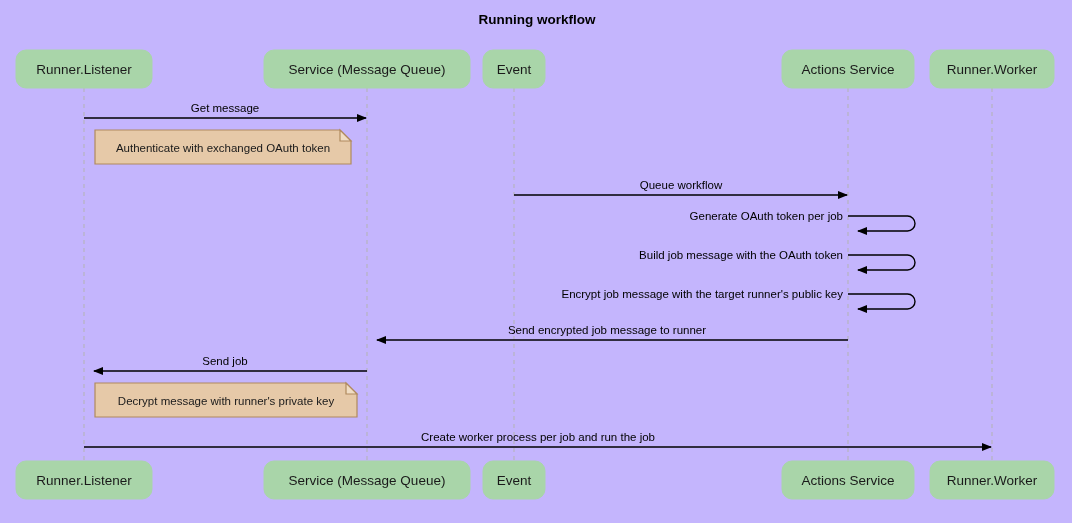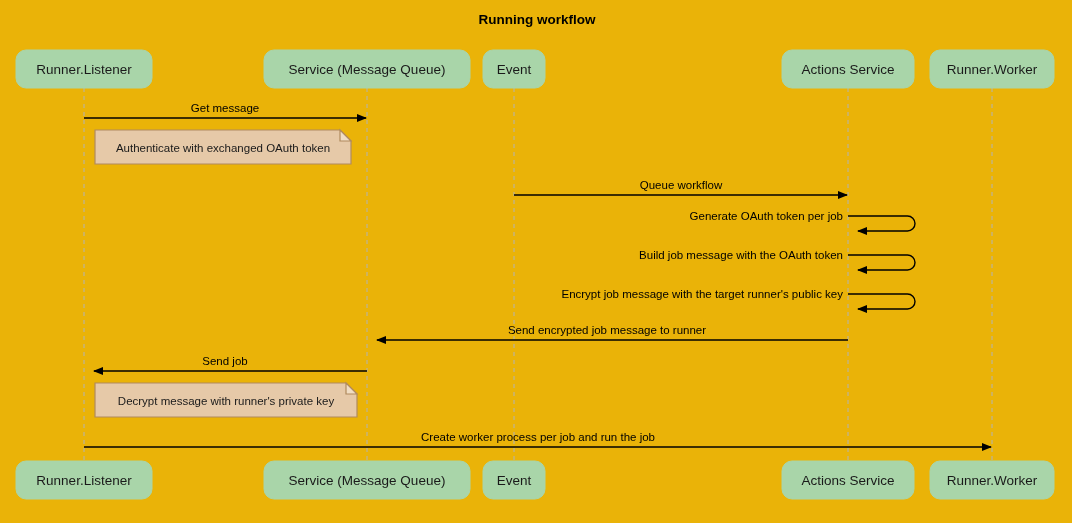--- a/index.html
+++ b/index.html
@@ -9,21 +9,21 @@
     background: #ffffff;
   }
   body {
     font-family: "Liberation Sans", "DejaVu Sans", sans-serif;
     color: #000000;
   }
   #canvas {
     position: relative;
     width: 1072px;
     height: 523px;
-    background: #eab308;
+    background: #c4b5fd;
     overflow: hidden;
   }
   #diagram-svg {
     position: absolute;
     left: 0;
     top: 0;
     width: 1072px;
     height: 523px;
   }
   .diagram-title {

